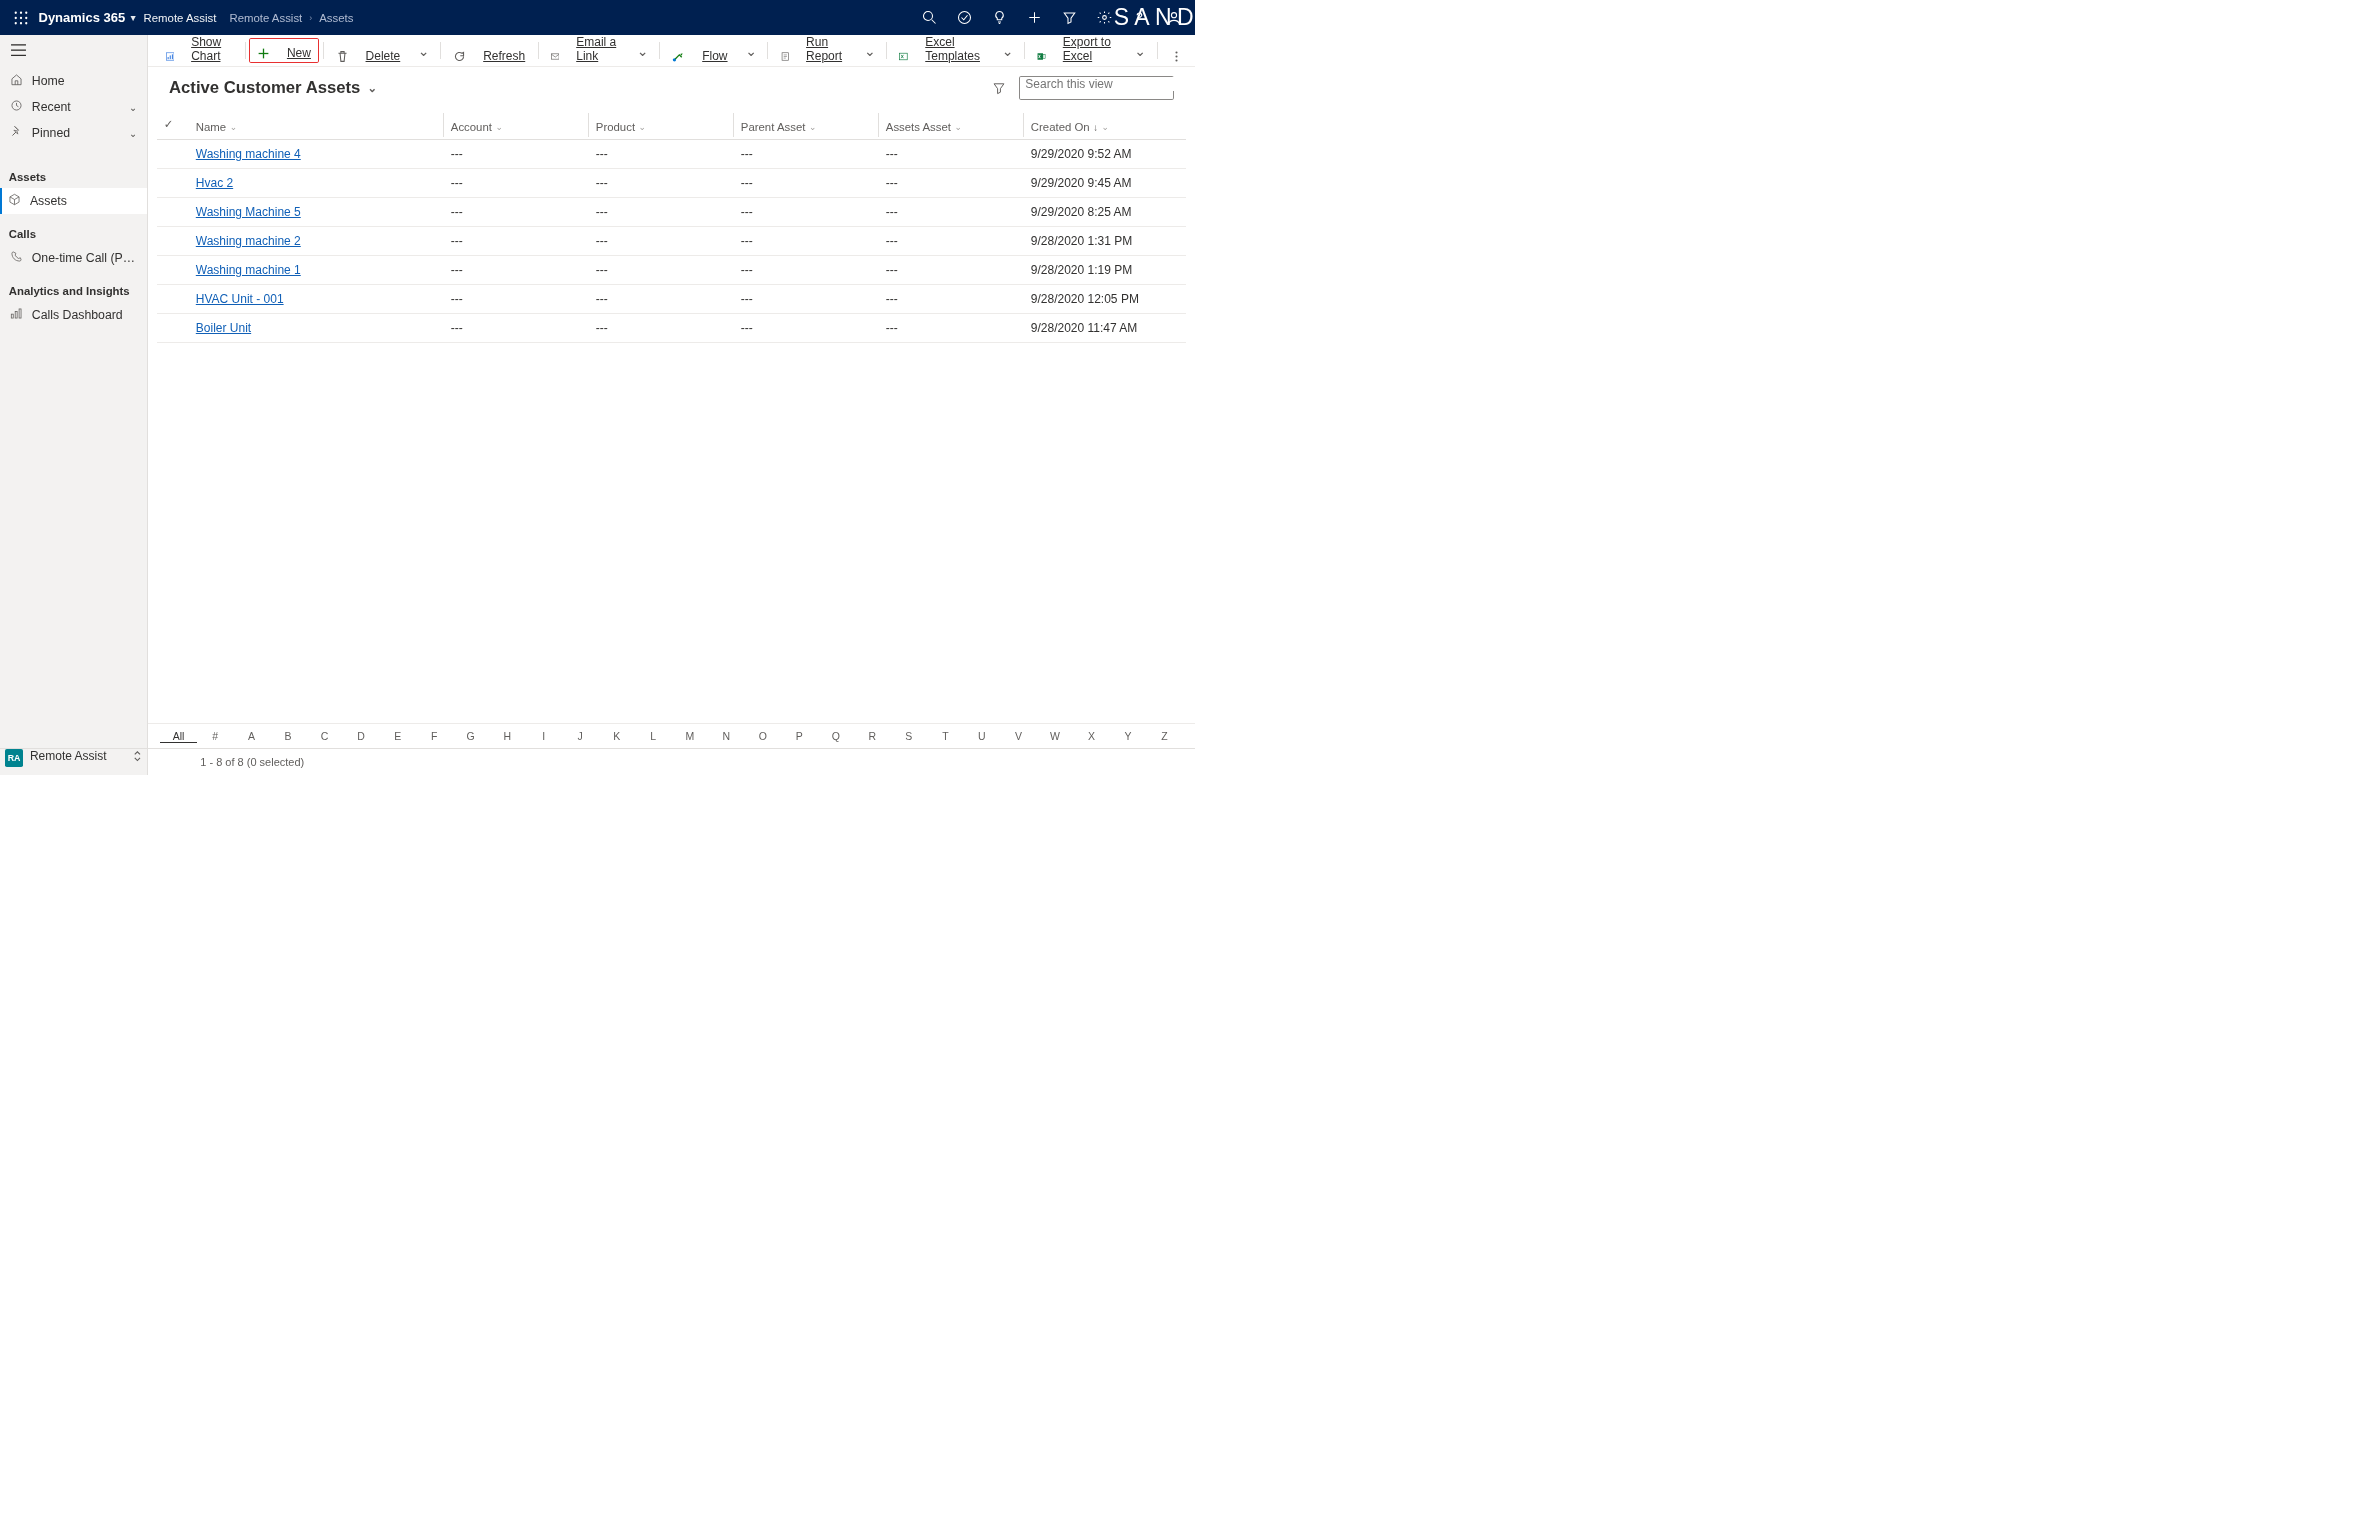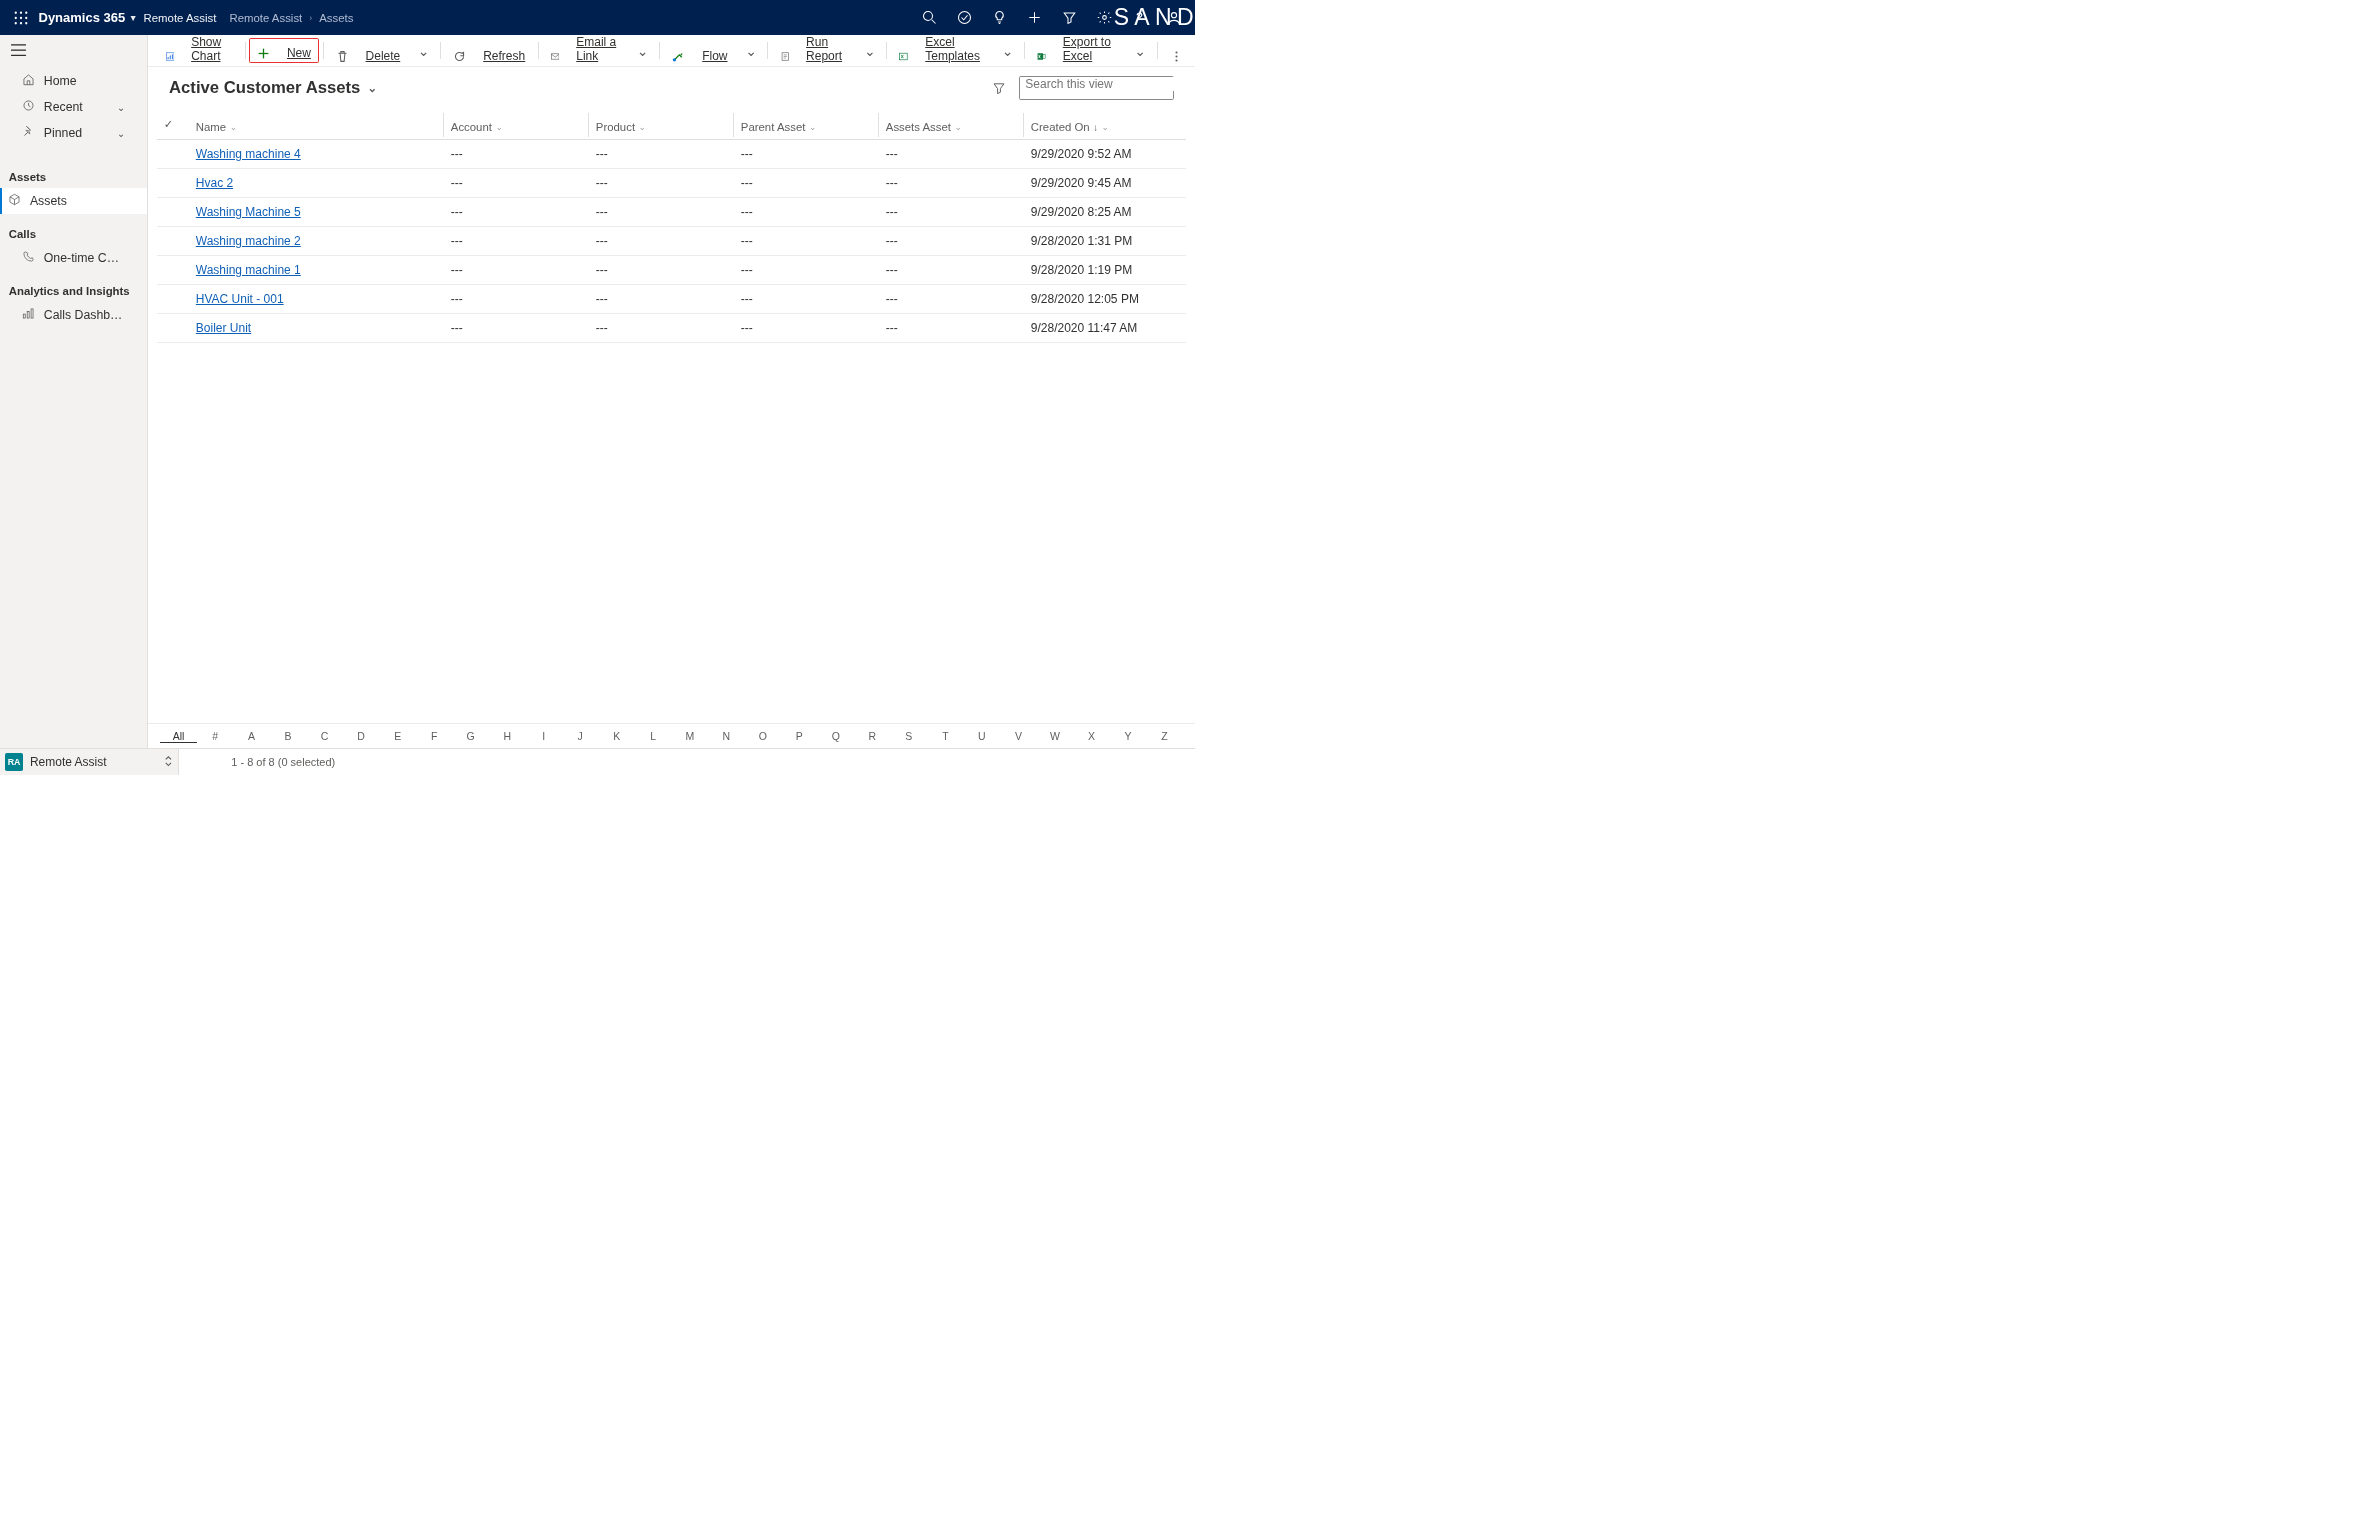--- a/index.html
+++ b/index.html
@@ -18,21 +18,21 @@
 .sandbox { position: absolute; left: 50%; transform: translateX(-50%); font-size: 23px; letter-spacing: 5.3px; font-weight: 300; }
 .nav-right { margin-left: auto; display: flex; align-items: center; }
 .nav-icon { width: 35px; height: 35px; display: flex; align-items: center; justify-content: center; cursor: pointer; }
 .nav-icon svg { stroke: #fff; fill: none; }
 
 
 .shell { display: flex; height: calc(100% - 35px - 27px); }
 .sidebar { width: 148px; background: #f3f2f1; border-right: 0.9px solid #e1dfdd; display: flex; flex-direction: column; font-size: 12.3px; }
 .sb-top { height: 33px; display: flex; align-items: center; padding: 0 10.5px; }
 .sb-hamb { cursor: pointer; }
-.sb-item { height: 26px; display: flex; align-items: center; gap: 8.8px; padding: 0 22px; cursor: pointer; position: relative; }
+.sb-item { height: 26px; display: flex; align-items: center; gap: 8.8px; padding: 0 10px; cursor: pointer; position: relative; }
 .sb-item .lbl { flex: 1; overflow: hidden; text-overflow: ellipsis; white-space: nowrap; }
 .sb-chev { color: #605e5c; font-size: 9.7px; }
 .sb-head { font-weight: 600; font-size: 11.4px; color: #323130; padding: 14px 8.8px 5.3px; }
 .sb-active { background: #fff; border-left: 2.6px solid #0078d4; padding-left: 6.1px; }
 .sb-icon svg { width: 13px; height: 13px; stroke: #605e5c; fill: none; stroke-width: 1.3; }
 
 
 .content { flex: 1; display: flex; flex-direction: column; overflow: hidden; }
 .cmdbar { height: 32px; border-bottom: 0.9px solid #edebe9; display: flex; align-items: center; padding: 0 3.5px 0 8.8px; gap: 1.8px; }
 .cmd { display: flex; align-items: flex-end; gap: 17px; padding: 0 8.8px; height: 24.6px; font-size: 12px; cursor: pointer; border-radius: 1.8px; text-decoration: underline; }
@@ -63,21 +63,21 @@
 .col-chev { font-size: 8.8px; color: #a19f9d; }
 .sort-down { font-size: 9.7px; color: #605e5c; }
 
 
 .alphabar { height: 24.6px; border-top: 0.9px solid #edebe9; display: flex; align-items: center; padding: 0 12.3px; gap: 0; font-size: 10.5px; color: #605e5c; }
 .alpha { width: 37px; text-align: center; cursor: pointer; }
 .alpha:first-child { border-bottom: 1.8px solid #323130; color: #323130; font-weight: 400; }
 
 
 .footer { height: 27px; display: flex; align-items: center; border-top: 0.9px solid #e1dfdd; background: #fff; }
-.app-switch { width: 179px; height: 100%; display: flex; align-items: center; gap: 7px; padding: 0 5.3px; border-right: 0.9px solid #e1dfdd; background: #f3f2f1; cursor: pointer; }
+.app-switch { width: 148px; height: 100%; display: flex; align-items: flex-start; gap: 7px; padding: 0 5.3px; border-right: 0.9px solid #e1dfdd; background: #f3f2f1; cursor: pointer; }
 .app-badge { width: 17.6px; height: 17.6px; background: #00838f; color: #fff; font-size: 8.8px; font-weight: 600; display: flex; align-items: center; justify-content: center; border-radius: 1.8px; }
 .foot-status { padding: 0 12.3px; font-size: 11px; color: #605e5c; margin-left: 40px; }
 
 .pin-sep { height: 10.5px; }
 </style>
 </head>
 <body>
 
 <div class="navbar">
   <div class="nav-left">

